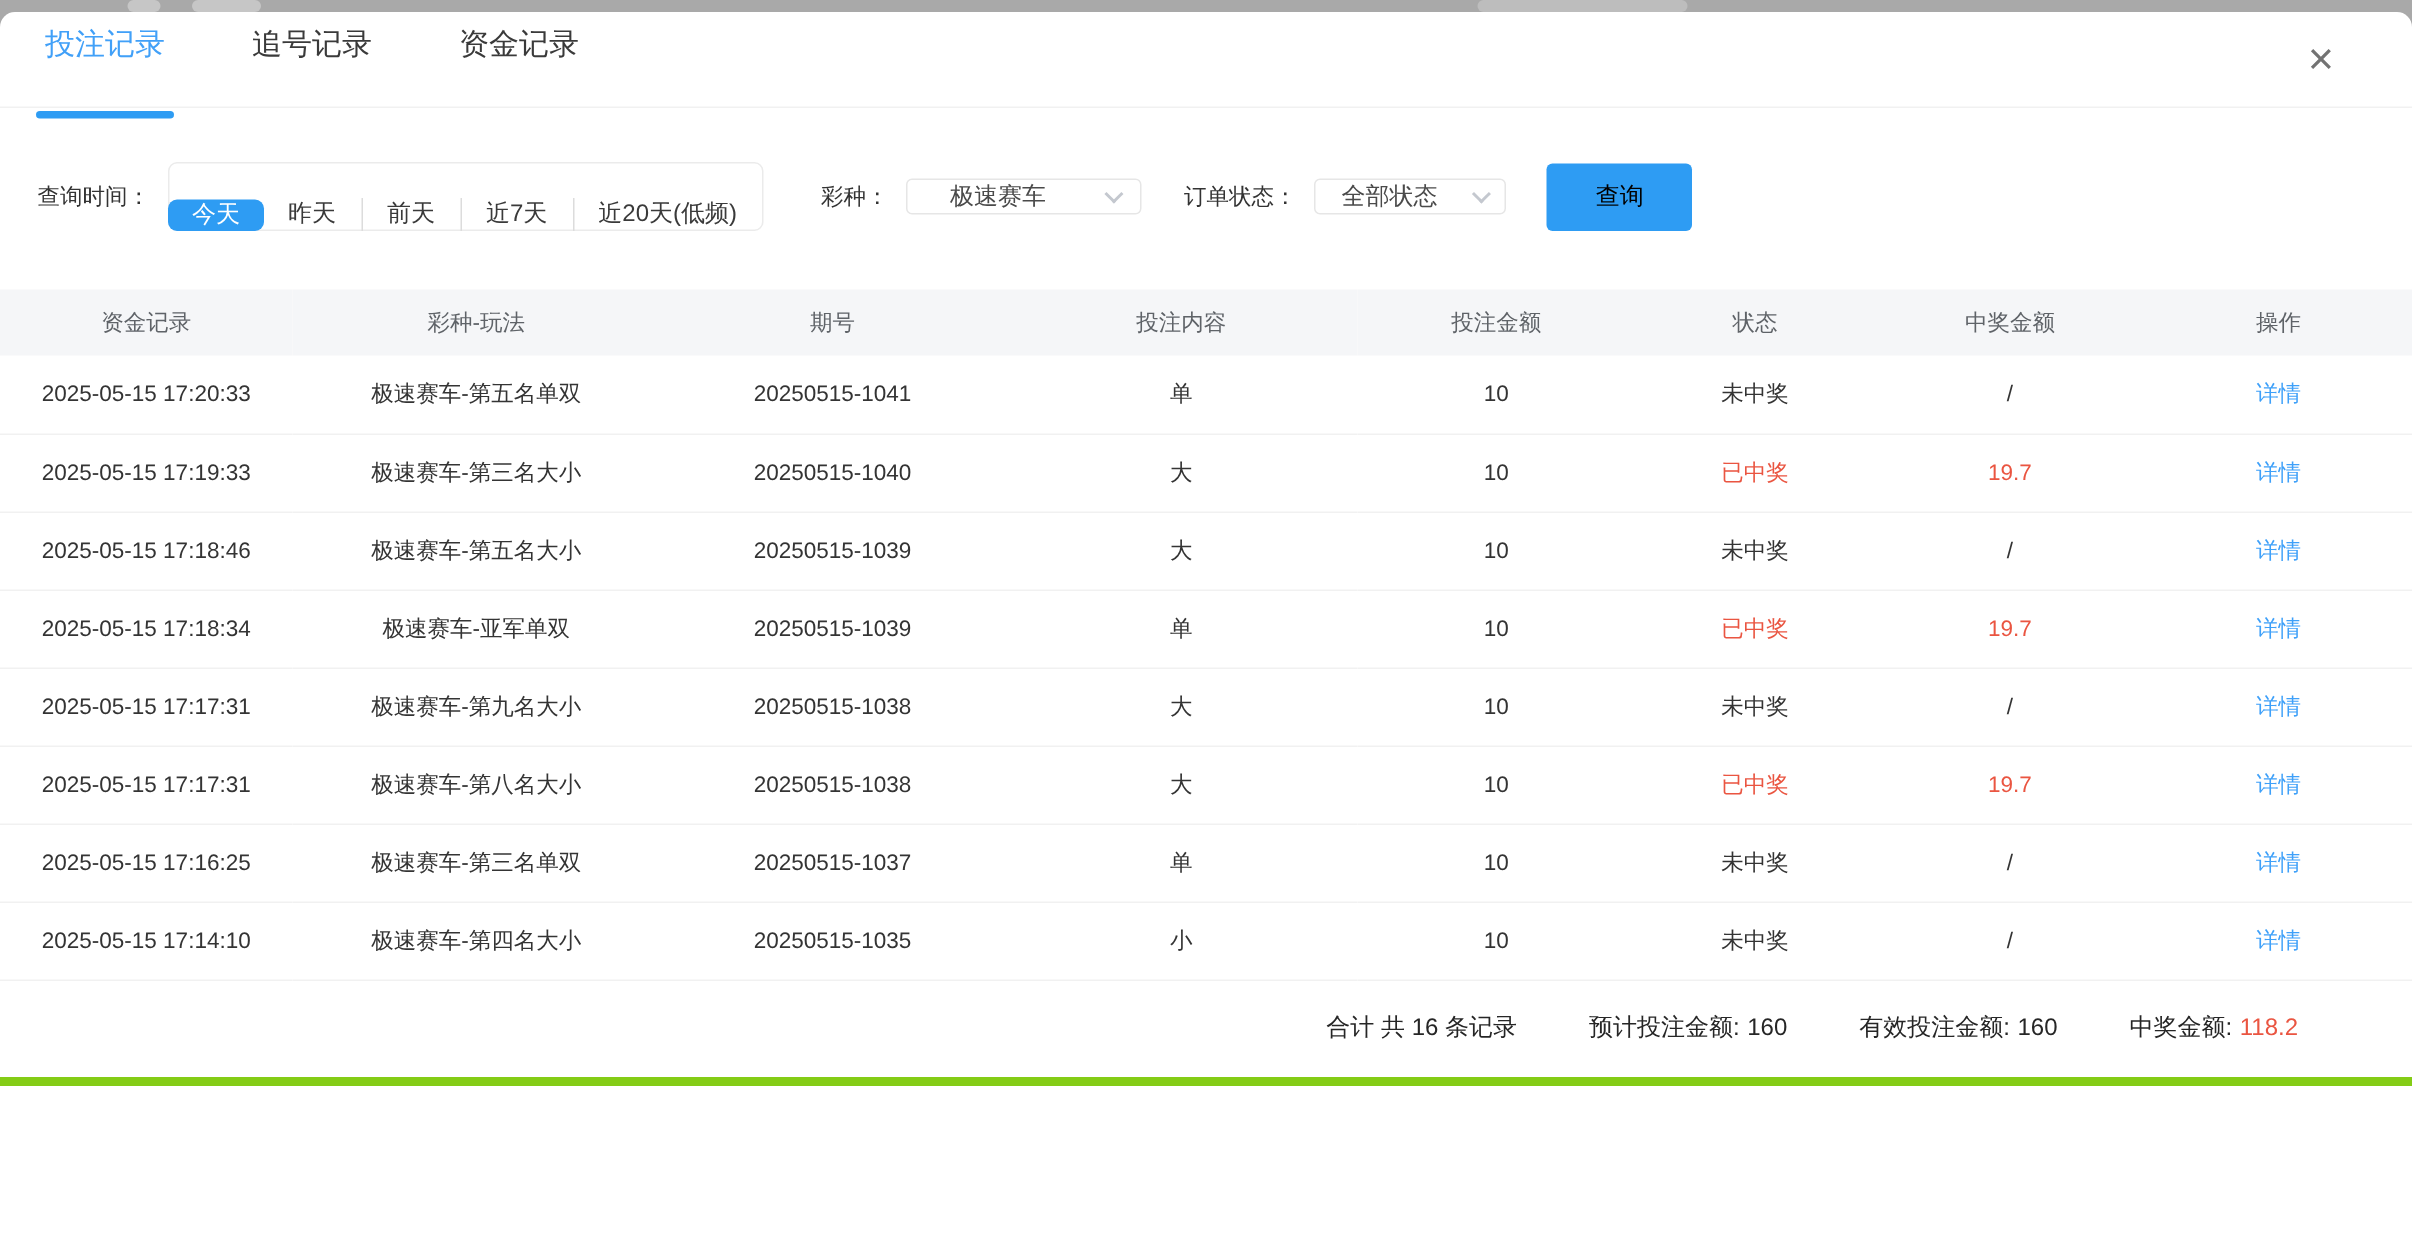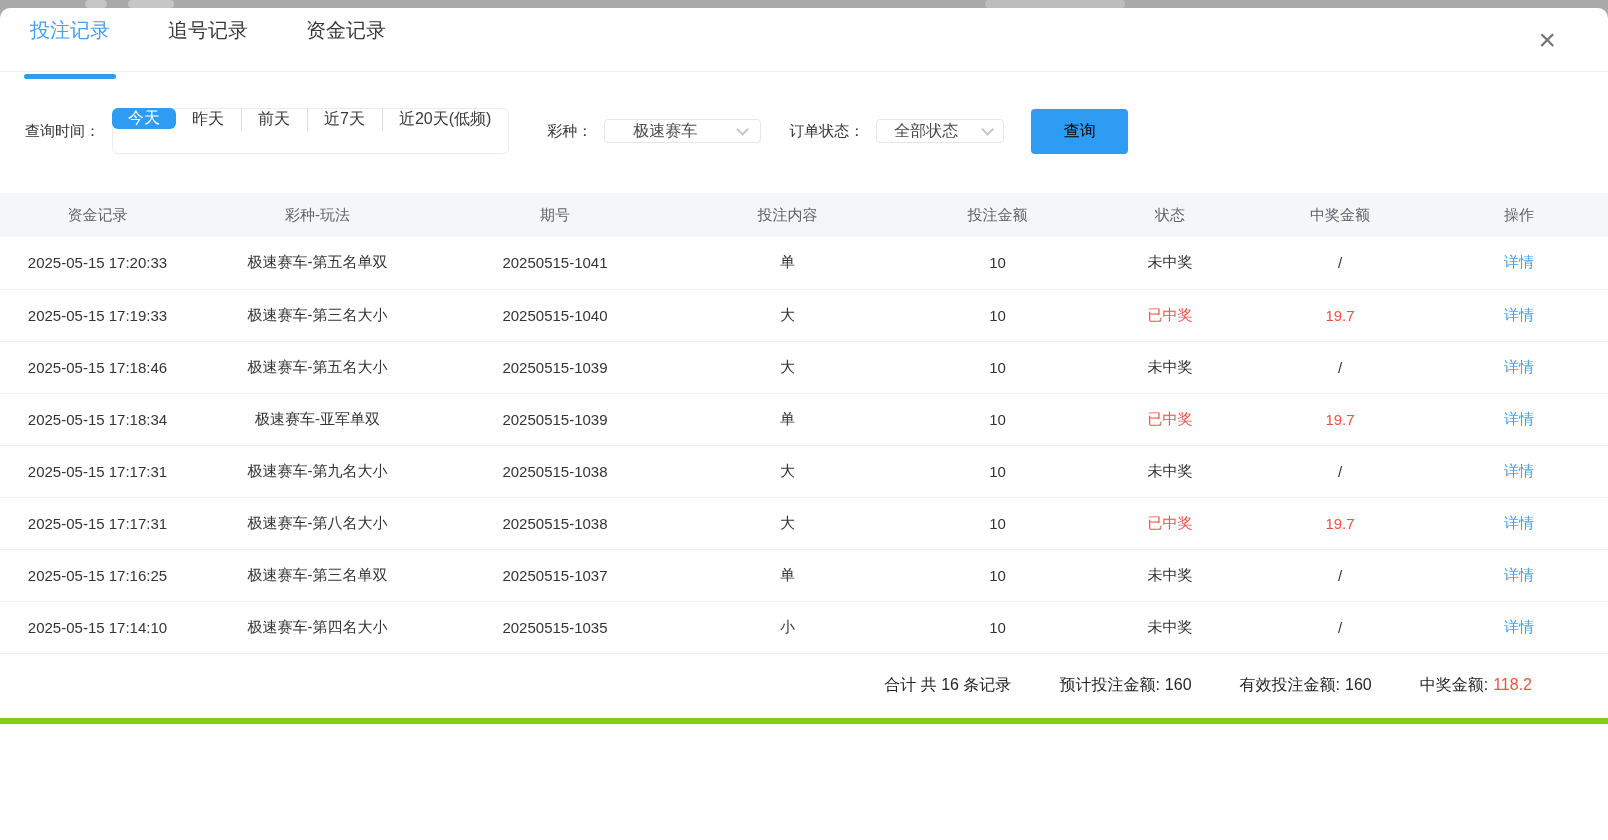--- a/index.html
+++ b/index.html
@@ -37,21 +37,21 @@
     font-size:30px; line-height:1; color:#737373; cursor:pointer;
   }
 
   
   .filters { display:flex; align-items:center; margin:36px 0 0 25px; height:46px; }
   .flabel { font-size:15px; color:#333; white-space:nowrap; }
   .flabel.lottery { margin-left:38px; }
   .flabel.status  { margin-left:28px; }
 
   .seg {
-    display:flex; align-items:flex-start; height:46px; margin-left:12px;
+    display:flex; align-items:flex-end; height:46px; margin-left:12px;
     border:1px solid #ebebeb; border-radius:6px; background:#fff;
   }
   .seg-item {
     display:flex; align-items:center; padding:0 17px; position:relative;
     font-size:16px; color:#3a3a3a; cursor:pointer; white-space:nowrap;
   }
   .seg-item:not(:first-child)::before {
     content:''; position:absolute; left:0; top:50%; transform:translateY(-50%);
     width:1px; height:22px; background:#dcdcdc;
   }

